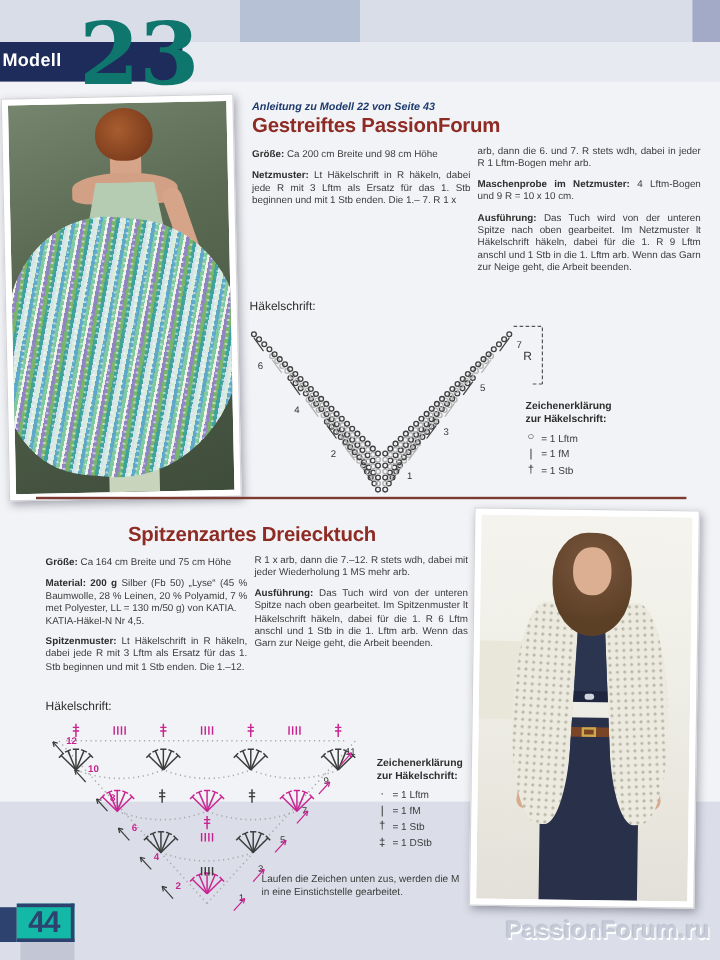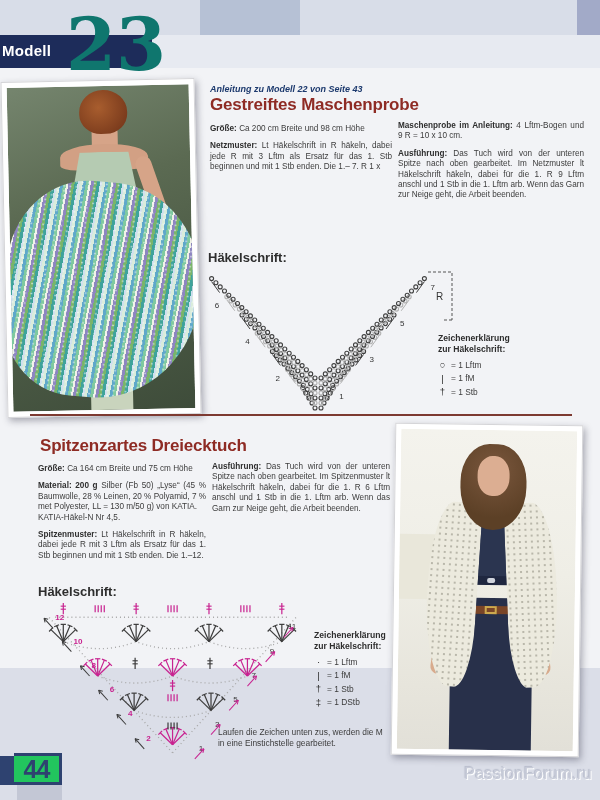--- a/index.html
+++ b/index.html
@@ -60,34 +60,34 @@
   .p2-jeans{left:52px;top:168px;width:82px;height:152px;background:#28304a;border-radius:6px 6px 0 0;}
   .p2-belt2{left:52px;top:176px;width:82px;height:8px;background:#7a4527;}
   .p2-buckle2{left:86px;top:176px;width:12px;height:8px;border:2px solid #cda94e;box-sizing:border-box;background:transparent;}
   
   .kicker{font-style:italic;font-weight:bold;font-size:9px;color:#1d3a6e;}
   .art-title{font-weight:bold;font-size:17px;letter-spacing:-.2px;color:#8e2b24;}
   .col{font-size:8.2px;line-height:10.4px;text-align:justify;}
   .para{margin:0 0 7px 0;}
   .para b{color:#2e2e2e;}
   .prewrap{white-space:pre-line;}
-  .chart-label{font-weight:bold;font-size:13px;color:#2e2e2e;}
+  .chart-label{font-weight:normal;font-size:10px;color:#2e2e2e;}
   .legend-title{font-weight:bold;font-size:8.6px;line-height:10.5px;color:#2e2e2e;white-space:pre-line;margin-bottom:4px;}
   .legend-row{display:flex;align-items:center;gap:4px;font-size:8.4px;height:13.5px;}
   .legend-glyph{width:9px;text-align:center;font-size:9.5px;color:#2e2e2e;}
   .divider{left:30px;top:414px;width:542px;height:2px;background:#7d3a31;}
   svg{font-family:"Liberation Sans",sans-serif;}
   
   .footer-band{left:0;top:668px;width:600px;height:132px;background:#dbdee8;}
   .pn-shadow{left:17px;top:785px;width:45px;height:15px;background:#c3c7d5;}
   .pn-bar{left:0;top:756px;width:14px;height:29px;background:#2e4270;}
-  .pn-box{left:14px;top:753px;width:48px;height:32px;background:#22c55e;border:3px solid #2e4270;border-left:none;
+  .pn-box{left:14px;top:753px;width:48px;height:32px;background:#14b8a6;border:3px solid #2e4270;border-left:none;
      box-sizing:border-box;text-align:center;}
   .pn-num{font-weight:bold;font-size:25px;line-height:26px;color:#2e4270;letter-spacing:-1px;}
-  .watermark{right:8px;top:765px;font-weight:normal;font-size:16px;letter-spacing:.4px;color:#c7cbd8;
+  .watermark{right:8px;top:765px;font-weight:bold;font-size:20px;letter-spacing:.4px;color:#c7cbd8;
      text-shadow:1px 1px 0 rgba(255,255,255,.95),-1px -1px 1px rgba(140,146,168,.45);}
   .caption{font-size:8.4px;line-height:10.6px;}
 </style>
 </head>
 <body>
 
 <div class="abs hdr-strip"></div>
 <div class="abs hdr-block-mid"></div>
 <div class="abs hdr-block-right"></div>
 <div class="abs hdr-subband"></div>
@@ -105,29 +105,30 @@
     <div class="abs p1-hair"></div>
     <div class="abs p1-tank"></div>
     <div class="abs p1-arm"></div>
     <div class="abs p1-legs"></div>
     <div class="abs p1-shawl"></div>
     <div class="abs p1-shawl-mesh"></div>
   </div>
 </div>
 
 <div class="abs kicker" style="left:210px;top:84px;width:380px;">Anleitung zu Modell 22 von Seite 43</div>
-<div class="abs art-title" style="left:210px;top:95px;width:380px;">Gestreiftes Maschenprobe</div>
+<div class="abs art-title" style="left:210px;top:95px;width:380px;">Gestreiftes PassionForum</div>
 
 <div class="abs col" style="left:210px;top:124px;width:182px;">
   <p class="para"><b>Größe:</b> <span class="prewrap">Ca 200 cm Breite und 98 cm Höhe</span></p>
   <p class="para"><b>Netzmuster:</b> <span class="prewrap">Lt Häkelschrift in R häkeln, dabei jede R mit 3 Lftm als Ersatz für das 1. Stb beginnen und mit 1 Stb enden. Die 1.– 7. R 1 x</span></p>
 </div>
 
 <div class="abs col" style="left:398px;top:121px;width:186px;">
-  <p class="para"><b>Maschenprobe im Anleitung:</b> <span class="prewrap">4 Lftm-Bogen und 9 R = 10 x 10 cm.</span></p>
+  <p class="para"><b></b><span class="prewrap">arb, dann die 6. und 7. R stets wdh, dabei in jeder R 1 Lftm-Bogen mehr arb.</span></p>
+  <p class="para"><b>Maschenprobe im Netzmuster:</b> <span class="prewrap">4 Lftm-Bogen und 9 R = 10 x 10 cm.</span></p>
   <p class="para"><b>Ausführung:</b> <span class="prewrap">Das Tuch wird von der unteren Spitze nach oben gearbeitet. Im Netzmuster lt Häkelschrift häkeln, dabei für die 1. R 9 Lftm anschl und 1 Stb in die 1. Lftm arb. Wenn das Garn zur Neige geht, die Arbeit beenden.</span></p>
 </div>
 
 <div class="abs chart-label" style="left:208px;top:250px;">Häkelschrift:</div>
 <svg class="abs" style="left:206px;top:258px;" width="252" height="158" viewBox="0 0 252 158">
     <path d="M222 14 H246 V62 M238 62 H246" fill="none" stroke="#555" stroke-width="1" stroke-dasharray="3 2"></path>
     <text x="230" y="42" font-size="10" fill="#333" font-weight="normal">R</text>
     <circle cx="109.0" cy="150.0" r="2" fill="none" stroke="#3f3f3f" stroke-width="1.1"></circle>
     <circle cx="106.0" cy="144.9" r="2" fill="none" stroke="#3f3f3f" stroke-width="1.1"></circle>
     <circle cx="102.9" cy="139.9" r="2" fill="none" stroke="#3f3f3f" stroke-width="1.1"></circle>
@@ -373,30 +374,31 @@
       <span>= 1 fM</span>
     </div>
   <div class="legend-row">
       <span class="legend-glyph">†</span>
       <span>= 1 Stb</span>
     </div>
 </div>
 
 <div class="abs divider"></div>
 
-<div class="abs art-title" style="left:40px;top:436px;width:360px;">Spitzenzartes Dreiecktuch</div>
+<div class="abs art-title" style="left:30px;top:436px;width:360px;text-align:center;">Spitzenzartes Dreiecktuch</div>
 
 <div class="abs col" style="left:38px;top:464px;width:168px;">
   <p class="para"><b>Größe:</b> <span class="prewrap">Ca 164 cm Breite und 75 cm Höhe</span></p>
   <p class="para"><b>Material: 200 g</b> <span class="prewrap">Silber (Fb 50) „Lyse“ (45 % Baumwolle, 28 % Leinen, 20 % Polyamid, 7 % met Polyester, LL = 130 m/50 g) von KATIA.
 KATIA-Häkel-N Nr 4,5.</span></p>
   <p class="para"><b>Spitzenmuster:</b> <span class="prewrap">Lt Häkelschrift in R häkeln, dabei jede R mit 3 Lftm als Ersatz für das 1. Stb beginnen und mit 1 Stb enden. Die 1.–12.</span></p>
 </div>
 
 <div class="abs col" style="left:212px;top:462px;width:178px;">
+  <p class="para"><b></b><span class="prewrap">R 1 x arb, dann die 7.–12. R stets wdh, dabei mit jeder Wiederholung 1 MS mehr arb.</span></p>
   <p class="para"><b>Ausführung:</b> <span class="prewrap">Das Tuch wird von der unteren Spitze nach oben gearbeitet. Im Spitzenmuster lt Häkelschrift häkeln, dabei für die 1. R 6 Lftm anschl und 1 Stb in die 1. Lftm arb. Wenn das Garn zur Neige geht, die Arbeit beenden.</span></p>
 </div>
 
 <div class="abs chart-label" style="left:38px;top:584px;">Häkelschrift:</div>
 <svg class="abs" style="left:10px;top:593px;" width="315" height="172" viewBox="0 0 310 170">
     <path d="M160 158 L36 22" fill="none" stroke="#a8a8a8" stroke-width="1.3" stroke-dasharray="1 3"></path>
     <path d="M160 158 L284 22" fill="none" stroke="#a8a8a8" stroke-width="1.3" stroke-dasharray="1 3"></path>
     <path d="M44 24 H276" fill="none" stroke="#a8a8a8" stroke-width="1.3" stroke-dasharray="1 3"></path>
     <path d="M122 116 Q160 130 198 116" fill="none" stroke="#a8a8a8" stroke-width="1.3" stroke-dasharray="1 3"></path>
     <path d="M86 82 Q123 96 160 82 Q197 96 234 82" fill="none" stroke="#a8a8a8" stroke-width="1.3" stroke-dasharray="1 3"></path>

